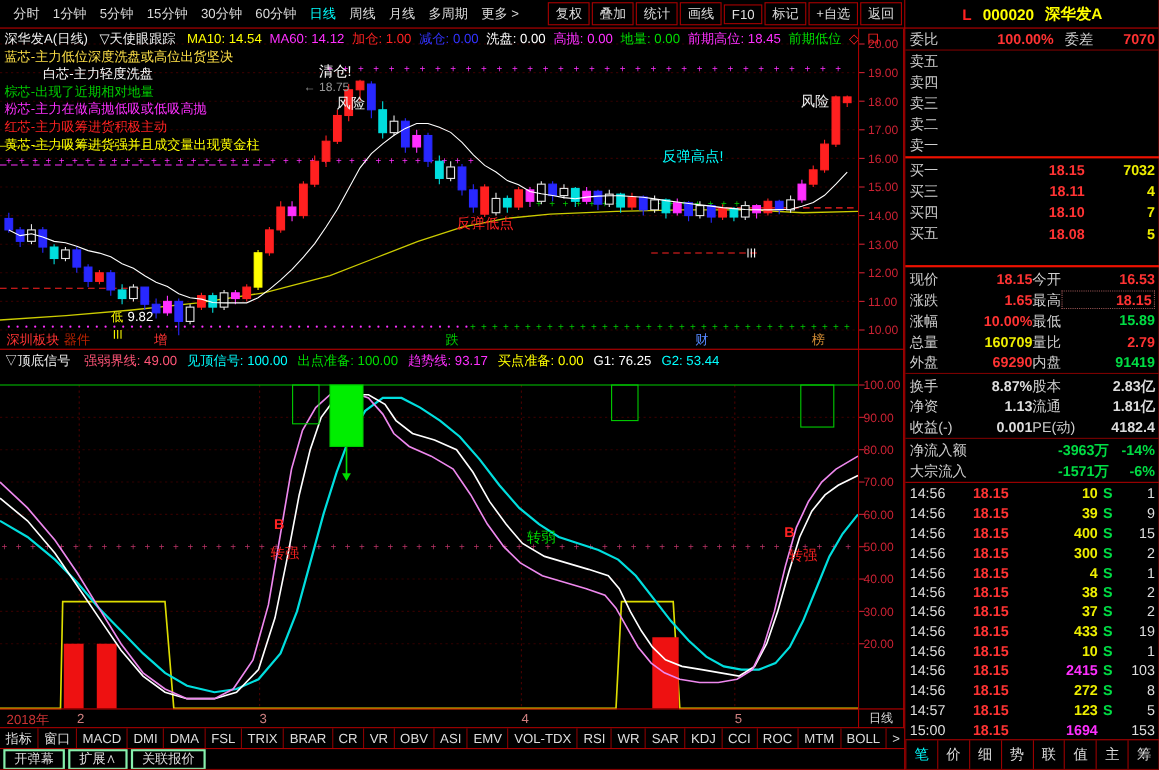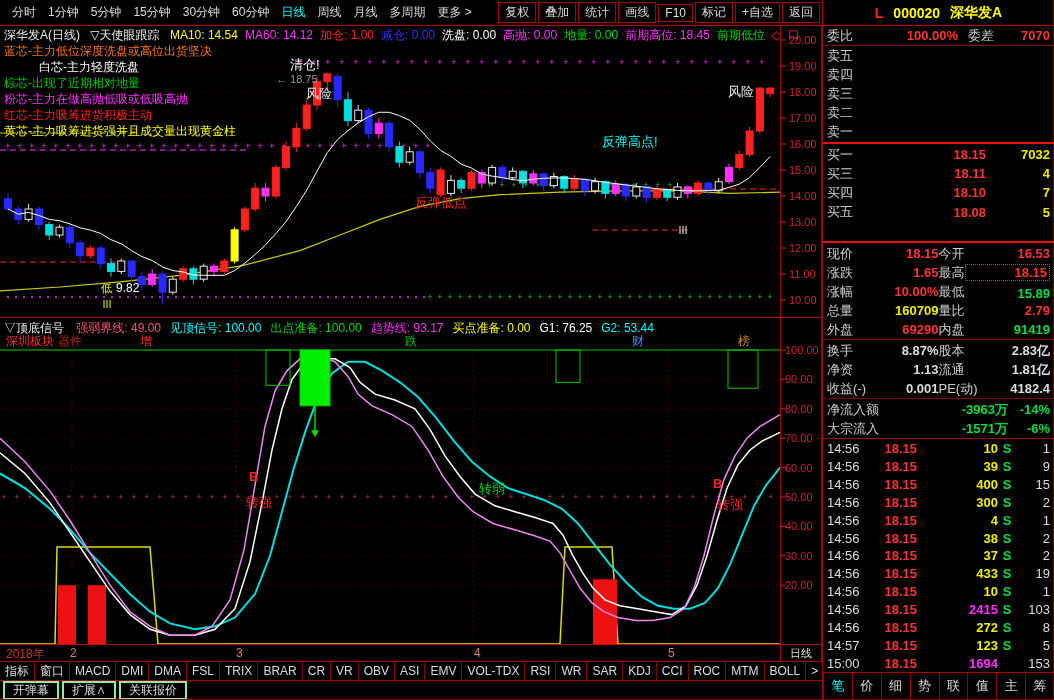--- a/index.html
+++ b/index.html
@@ -14,21 +14,21 @@
   .m-item.active{color:#00ffff;}
   #menu-right{margin-left:auto;display:flex;align-items:center;padding-right:2px;}
   .m-btn{border:1px solid #a80000;padding:1px 6px;margin-left:2px;color:#ddd;white-space:nowrap;}
   #stock-header{position:absolute;top:0;left:823px;width:231px;height:25px;display:flex;align-items:center;justify-content:center;gap:10px;}
   #stock-flag{color:#ff2222;font-weight:bold;font-size:14px;}
   #stock-code,#stock-name{color:#ffff00;font-weight:bold;font-size:14px;}
   
   #params-row{position:absolute;top:27px;left:4px;width:815px;height:15px;white-space:nowrap;overflow:hidden;}
   #params-row span{margin-right:7px;}
   #legend{position:absolute;top:43px;left:4px;line-height:16px;font-size:12px;}
-  .ticker-item{position:absolute;top:301px;font-size:12px;margin-top:32px;}
+  .ticker-item{position:absolute;top:301px;font-size:12px;}
   #sub-header{position:absolute;top:320px;left:4px;height:15px;white-space:nowrap;}
   #sub-header span{margin-right:9px;}
   #xaxis{position:absolute;top:646px;left:0;width:822px;height:15px;}
   #xaxis-year{position:absolute;left:6px;color:#cc3333;}
   .x-tick{position:absolute;color:#d08080;}
   #period-cell{position:absolute;top:645px;left:781px;width:40px;height:16px;text-align:center;line-height:16px;color:#ddd;font-size:11px;}
   
   #indbar{position:absolute;top:662px;left:0;width:822px;height:18px;display:flex;align-items:center;overflow:hidden;}
   .ind-item{border-right:1px solid #880000;padding:0 5px;white-space:nowrap;color:#ddd;line-height:18px;}
   
@@ -461,21 +461,21 @@
       <text x="728" y="70" fill="#eeeeee" font-size="13">风险</text>
       <text x="101" y="266" fill="#ffff00" font-size="11">低</text>
       <text x="116" y="266" fill="#ffffff" font-size="12">9.82</text>
     </svg>
   <div id="params-row">
     <span style="color:#eee;">深华发A(日线)</span>
     <span style="color:#eee;">▽天使眼跟踪</span>
     <span id="params-fields"><span style="color: rgb(255, 255, 0);">MA10: 14.54</span><span style="color: rgb(255, 48, 255);">MA60: 14.12</span><span style="color: rgb(255, 34, 34);">加仓: 1.00</span><span style="color: rgb(51, 51, 255);">减仓: 0.00</span><span style="color: rgb(255, 255, 255);">洗盘: 0.00</span><span style="color: rgb(255, 48, 255);">高抛: 0.00</span><span style="color: rgb(0, 221, 0);">地量: 0.00</span><span style="color: rgb(255, 48, 255);">前期高位: 18.45</span><span style="color: rgb(0, 221, 0);">前期低位</span><span style="color: rgb(255, 34, 34);">◇</span><span style="color: rgb(255, 34, 34);">口</span></span>
   </div>
   <div id="legend">
-      <div style="color: #f97316;">蓝芯-主力低位深度洗盘或高位出货坚决</div>
+      <div style="color: #fde047;">蓝芯-主力低位深度洗盘或高位出货坚决</div>
       <div style="color: rgb(255, 255, 255); padding-left: 35px;">白芯-主力轻度洗盘</div>
       <div style="color: rgb(0, 204, 0);">棕芯-出现了近期相对地量</div>
       <div style="color: rgb(255, 48, 255);">粉芯-主力在做高抛低吸或低吸高抛</div>
       <div style="color: rgb(255, 34, 34);">红芯-主力吸筹进货积极主动</div>
       <div style="color: rgb(255, 255, 0);">黄芯-主力吸筹进货强并且成交量出现黄金柱</div>
     </div>
   <div id="ticker-row">
       <span class="ticker-item" style="left: 6px; color: rgb(255, 51, 51);">深圳板块</span>
       <span class="ticker-item" style="left: 58px; color: rgb(187, 34, 0);">器件</span>
       <span class="ticker-item" style="left: 140px; color: rgb(255, 51, 51);">增</span>
@@ -705,21 +705,21 @@
         <div style="flex: 1 1 0%; display: flex; align-items: center;">
           <span class="rp-label">最高</span>
           <span class="v c-r boxed" style="flex: 1 1 0%;">18.15</span>
         </div>
       </div>
       <div class="rp-row" style="height: 19px;">
         <div style="flex: 1 1 0%; display: flex; align-items: center;">
           <span class="rp-label">涨幅</span>
           <span class="v c-r" style="flex: 1 1 0%;">10.00%</span>
         </div>
-        <div style="flex: 1 1 0%; display: flex; align-items: flex-end;">
+        <div style="flex: 1 1 0%; display: flex; align-items: flex-start;">
           <span class="rp-label">最低</span>
           <span class="v c-g" style="flex: 1 1 0%;">15.89</span>
         </div>
       </div>
       <div class="rp-row" style="height: 19px;">
         <div style="flex: 1 1 0%; display: flex; align-items: center;">
           <span class="rp-label">总量</span>
           <span class="v c-y" style="flex: 1 1 0%;">160709</span>
         </div>
         <div style="flex: 1 1 0%; display: flex; align-items: center;">

